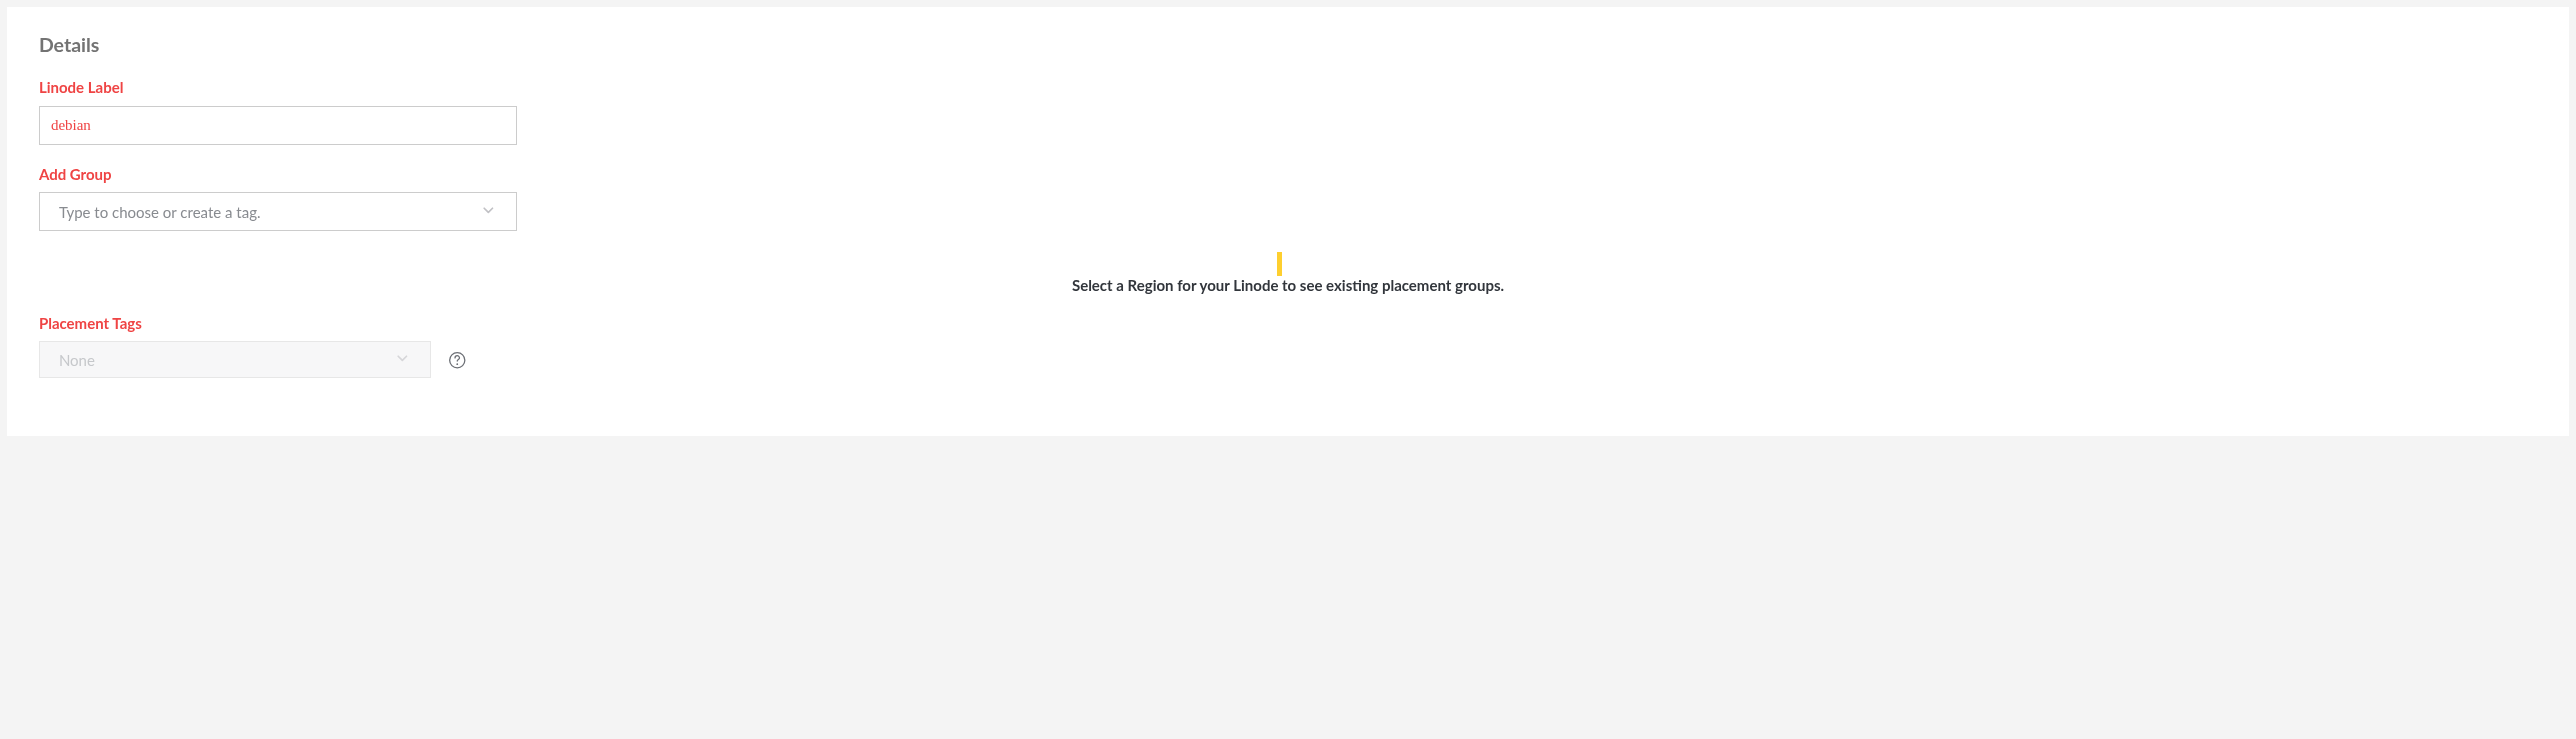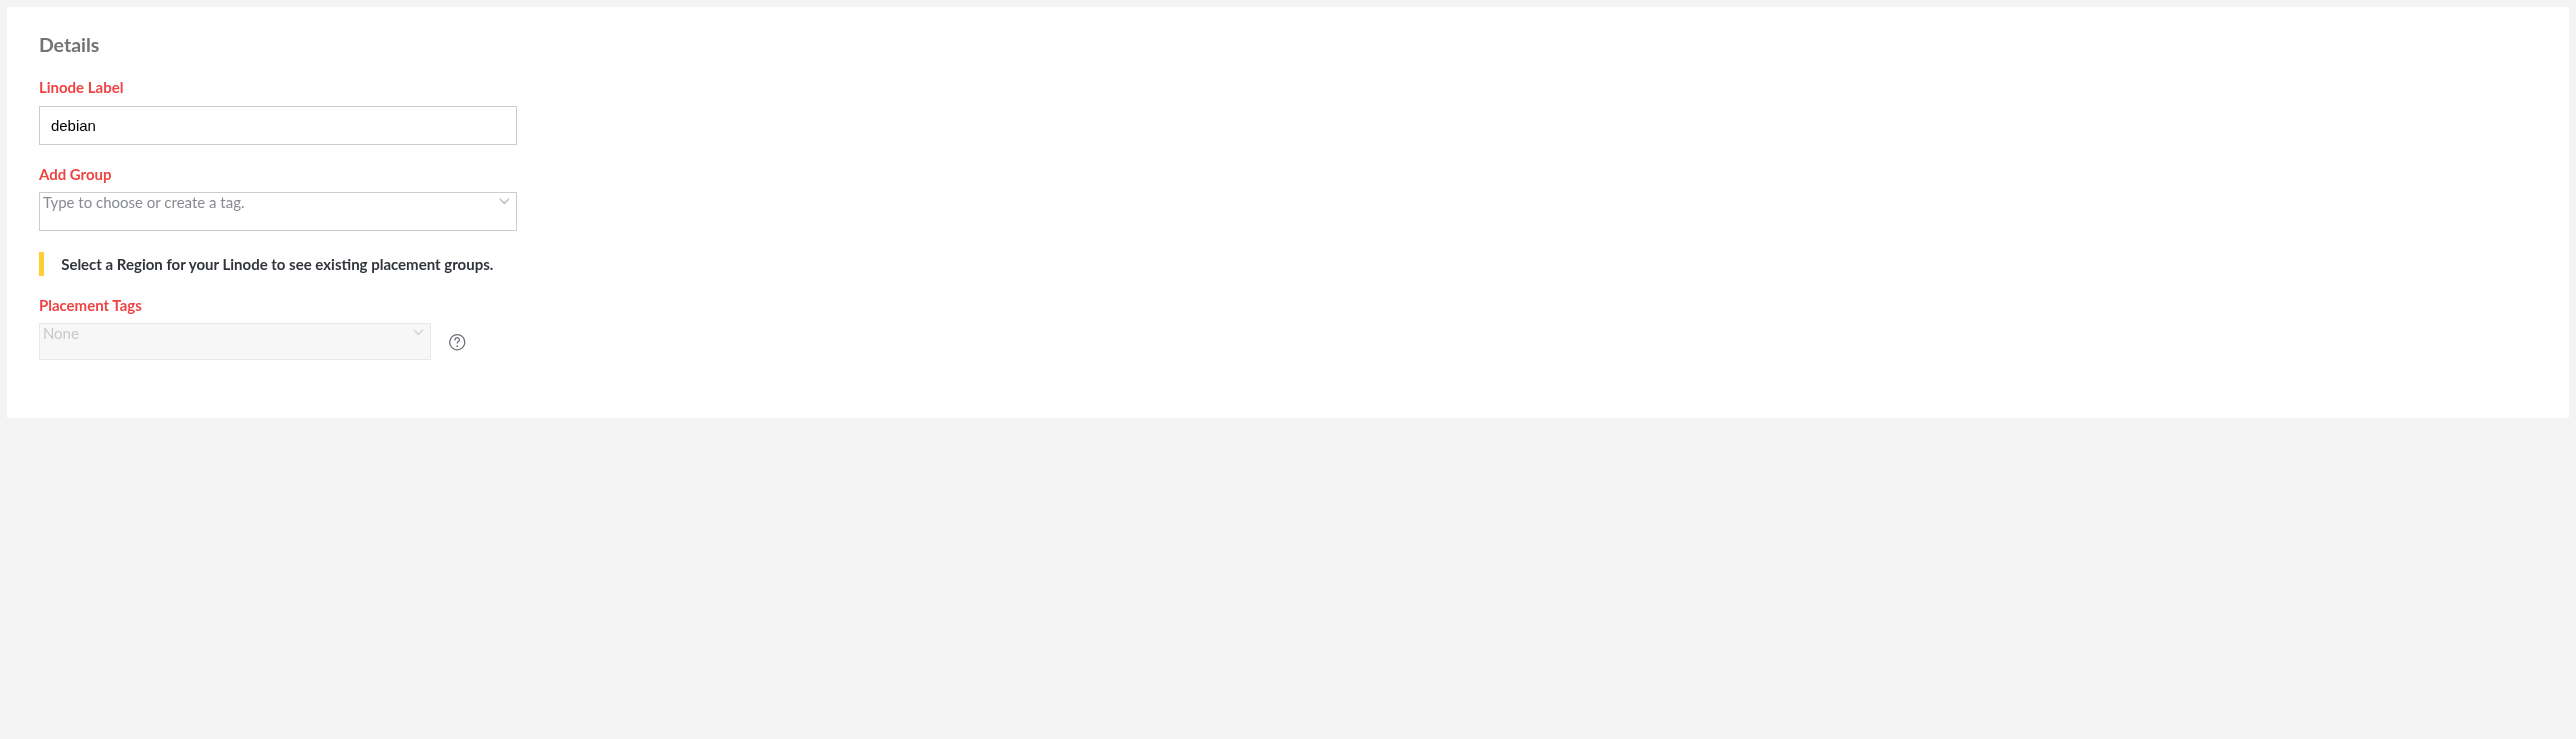--- a/index.html
+++ b/index.html
@@ -30,35 +30,36 @@
       margin-bottom: 9.3px;
       display: block;
       margin-top: 16px;
     }
     .text-input {
       width: 478px;
       height: 39px;
       border: 0.9px solid #ccc;
       padding: 7.4px 11px;
       font-size: 15px;
-      color: #000000;
+      color: #ef4444;
       background: #fff;
       outline: none;
-      font-family: Liberation Sans, sans-serif;
+      font-family: Liberation Serif, serif;
     }
     .field-group {
       margin-bottom: 20.4px;
     }
     .select-wrap {
       width: 478px;
       height: 39px;
       border: 0.9px solid #ccc;
       display: flex;
+      align-items: center;
       justify-content: space-between;
-      padding: 0 3px;
+      padding: 0 19px;
       background: #fff;
       cursor: pointer;
     }
     .select-wrap.disabled {
       background: #f7f7f8;
       border-color: #e7e7e7;
       cursor: not-allowed;
     }
     .select-placeholder {
       font-size: 15px;
@@ -67,20 +68,21 @@
     .select-placeholder.muted {
       color: #c6c8cb;
     }
     .chevron {
       flex-shrink: 0;
     }
     .notice {
       display: flex;
       align-items: center;
       margin-bottom: 20.4px;
+      flex-direction: column;
     }
     .notice-bar {
       width: 5.6px;
       height: 24px;
       background: #fecf2f;
       margin-right: 16.7px;
       flex-shrink: 0;
     }
     .notice-text {
       font-size: 15px;

